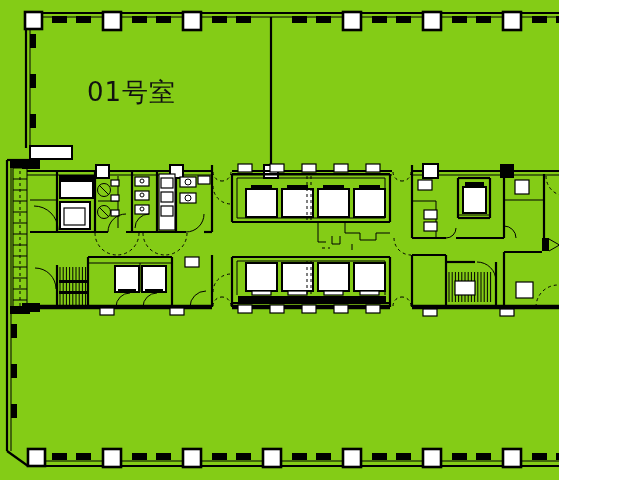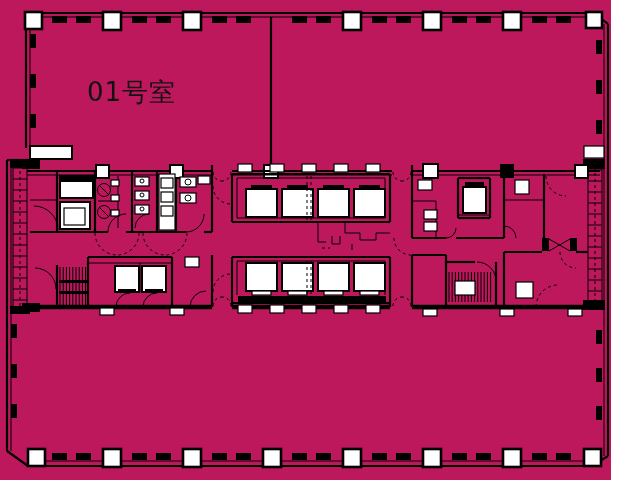--- a/index.html
+++ b/index.html
@@ -1,16 +1,16 @@
 <!DOCTYPE html>
 <html><head>
 <meta charset="utf-8">
 <style>
   html,body{margin:0;padding:0;background:#ffffff;}
-  .stage{width:611px;height:480px;position:relative;background:#be185d;overflow:hidden;}
+  .stage{width:559px;height:480px;position:relative;background:#84cc16;overflow:hidden;}
   svg{display:block;}
   .w1{stroke:#000;stroke-width:1;fill:none;}
   .w2{stroke:#000;stroke-width:2.2;fill:none;}
   .w4{stroke:#000;stroke-width:4.5;fill:none;}
   .fb{fill:#000;stroke:none;}
   .fw{fill:#fff;stroke:#000;stroke-width:2;}
   .fw3{fill:#fff;stroke:#000;stroke-width:2.6;}
   .fw1{fill:#fff;stroke:#000;stroke-width:1.2;}
   .dash{stroke:#000;stroke-width:1;fill:none;stroke-dasharray:3 3;}
   .room-label{font-family:"DejaVu Sans","Liberation Sans",sans-serif;font-size:26px;fill:#111;letter-spacing:1px;}

